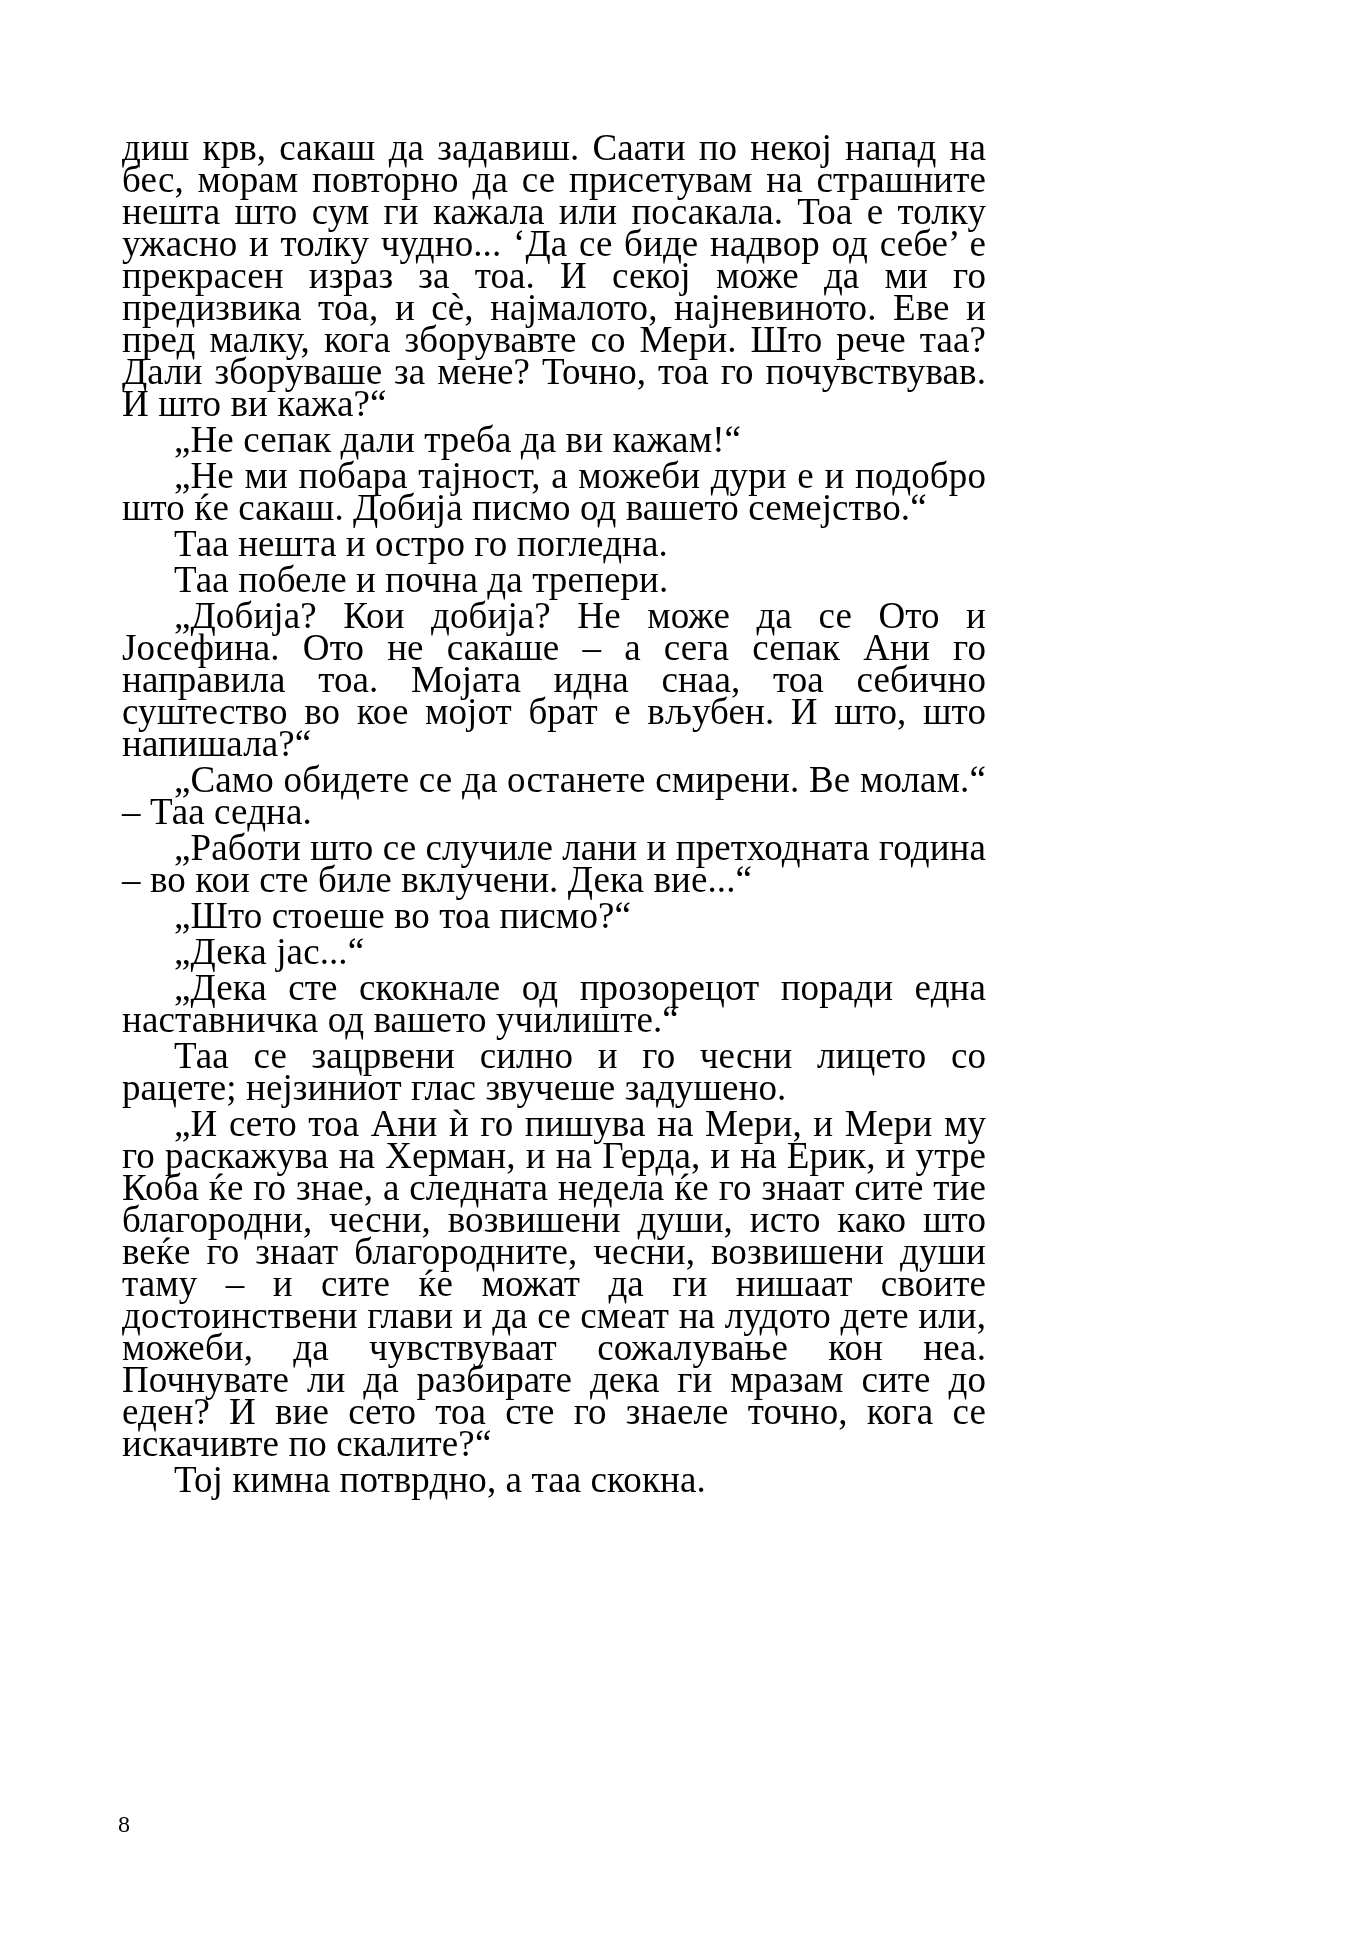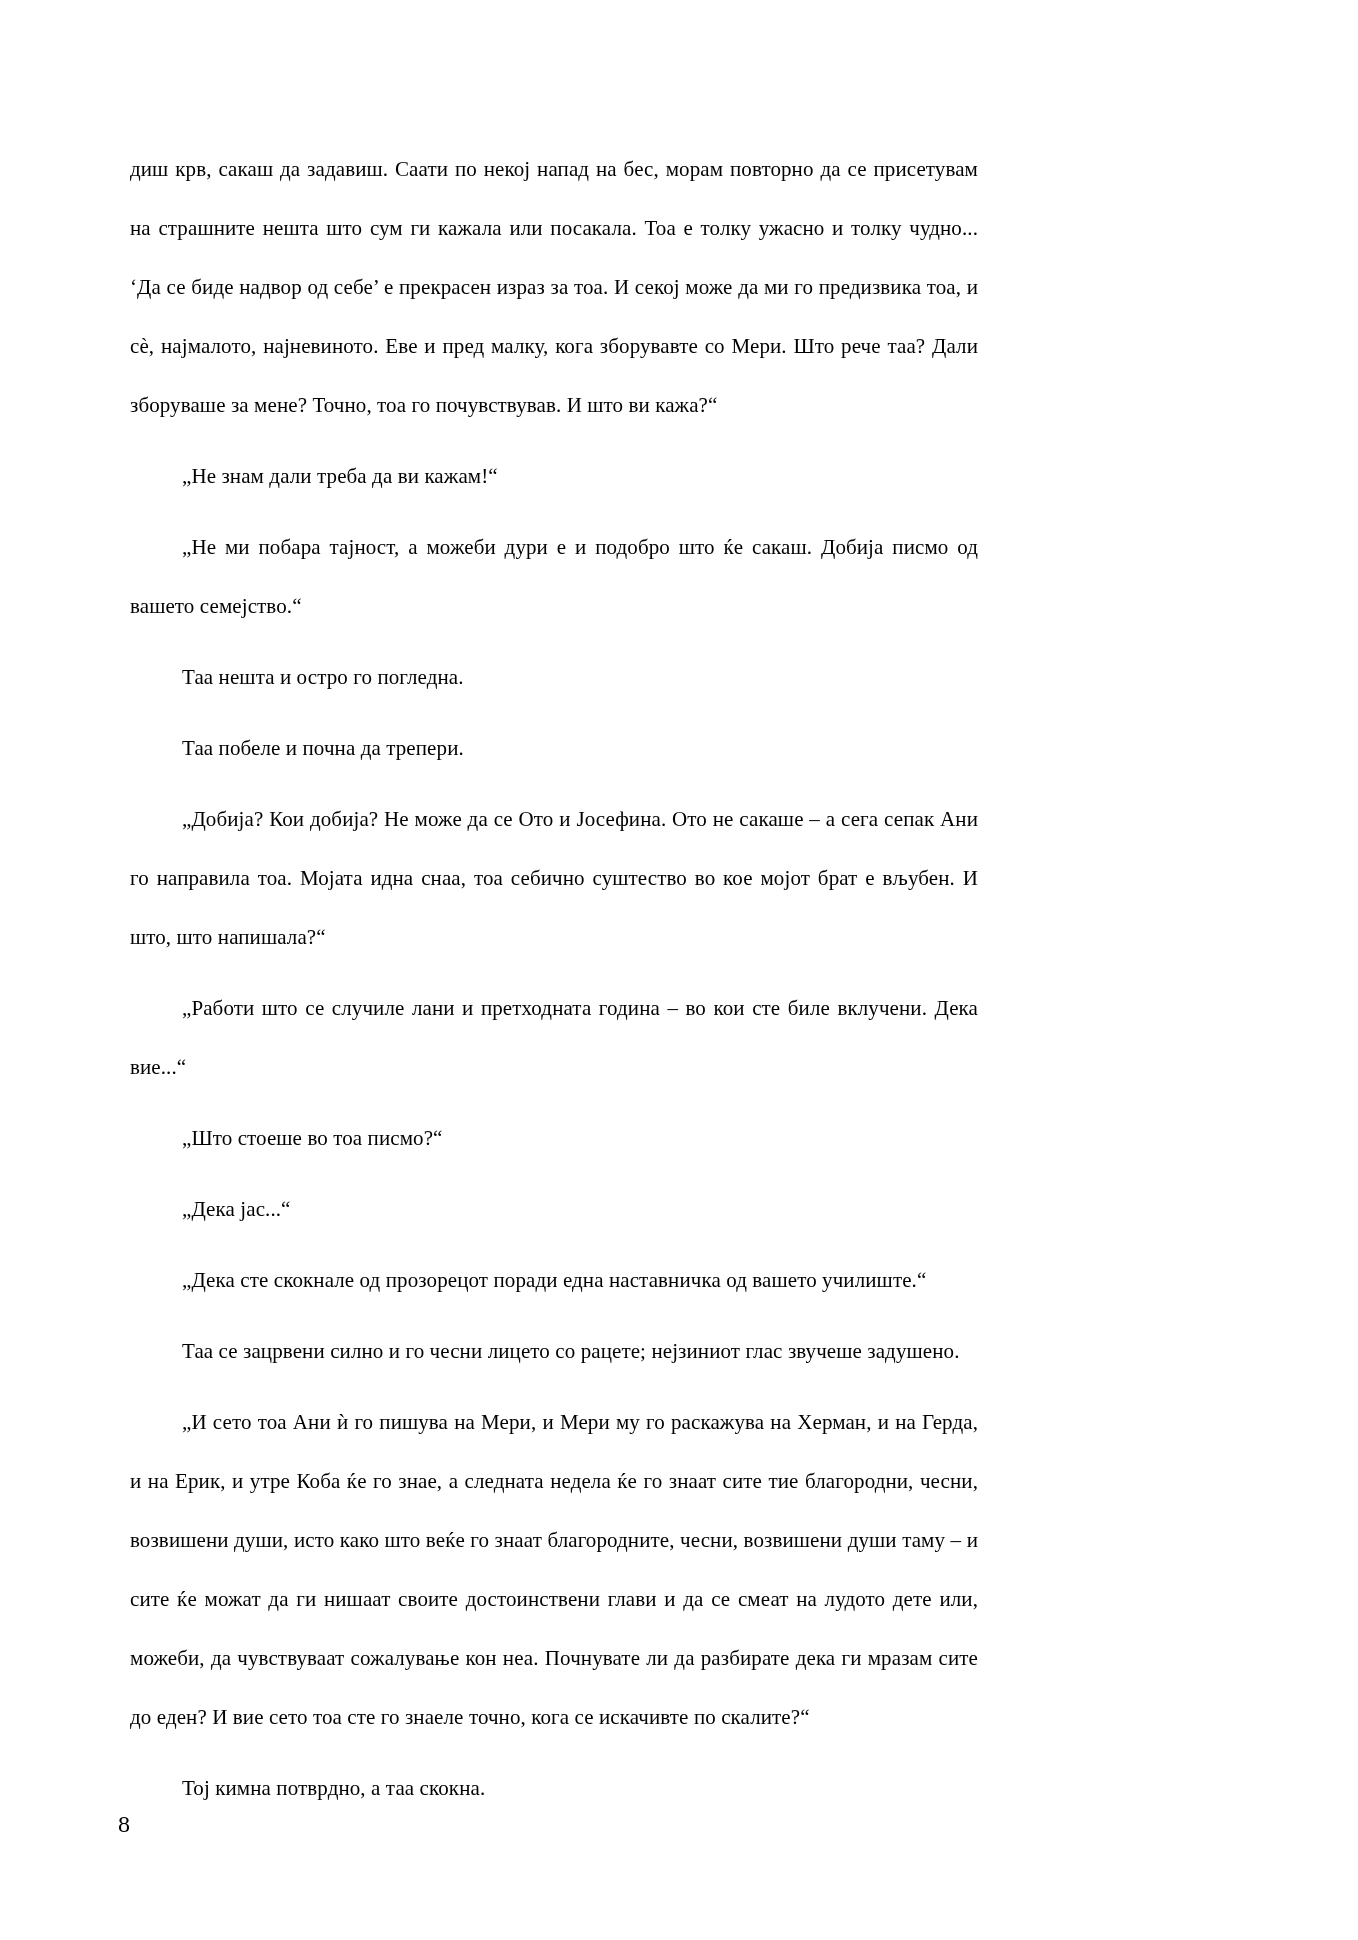--- a/index.html
+++ b/index.html
@@ -17,23 +17,23 @@
     font-family: "Liberation Serif", "DejaVu Serif", serif;
     color: #000000;
   }
   .text-block {
     position: absolute;
     left: 118px;
     top: 128px;
     width: 872px;
   }
   .para {
-    margin: 12px;
-    font-size: 21px;
-    line-height: 59px;
+    margin: 4px;
+    font-size: 37px;
+    line-height: 32px;
     text-align: justify;
     text-justify: inter-word;
     hyphens: none;
     letter-spacing: 0.1px;
   }
   .para.indent {
     text-indent: 52px;
   }
   .para.no-indent {
     text-indent: 0;
@@ -49,25 +49,26 @@
     color: #000000;
   }
 </style>
 </head>
 <body>
 
 <div class="page">
 
   <div class="text-block">
     <p class="para no-indent">диш крв, сакаш да задавиш. Саати по некој напад на бес, морам повторно да се присетувам на страшните нешта што сум ги кажала или посакала. Тоа е толку ужасно и толку чудно... ‘Да се биде надвор од себе’ е прекрасен израз за тоа. И секој може да ми го предизвика тоа, и сѐ, најмалото, најневиното. Еве и пред малку, кога зборувавте со Мери. Што рече таа? Дали зборуваше за мене? Точно, тоа го почувствував. И што ви кажа?“</p>
-    <p class="para indent">„Не знам дали треба да ви кажам!“</p>
+    <p class="para indent">„Не сепак дали треба да ви кажам!“</p>
     <p class="para indent">„Не ми побара тајност, а можеби дури е и подобро што ќе сакаш. Добија писмо од вашето семејство.“</p>
     <p class="para indent">Таа нешта и остро го погледна.</p>
     <p class="para indent">Таа побеле и почна да трепери.</p>
     <p class="para indent">„Добија? Кои добија? Не може да се Ото и Јосефина. Ото не сакаше – а сега сепак Ани го направила тоа. Мојата идна снаа, тоа себично суштество во кое мојот брат е вљубен. И што, што напишала?“</p>
+    <p class="para indent">„Само обидете се да останете смирени. Ве молам.“ – Таа седна.</p>
     <p class="para indent">„Работи што се случиле лани и претходната година – во кои сте биле вклучени. Дека вие...“</p>
     <p class="para indent">„Што стоеше во тоа писмо?“</p>
     <p class="para indent">„Дека јас...“</p>
     <p class="para indent">„Дека сте скокнале од прозорецот поради една наставничка од вашето училиште.“</p>
     <p class="para indent">Таа се зацрвени силно и го чесни лицето со рацете; нејзиниот глас звучеше задушено.</p>
     <p class="para indent">„И сето тоа Ани ѝ го пишува на Мери, и Мери му го раскажува на Херман, и на Герда, и на Ерик, и утре Коба ќе го знае, а следната недела ќе го знаат сите тие благородни, чесни, возвишени души, исто како што веќе го знаат благородните, чесни, возвишени души таму – и сите ќе можат да ги нишаат своите достоинствени глави и да се смеат на лудото дете или, можеби, да чувствуваат сожалување кон неа. Почнувате ли да разбирате дека ги мразам сите до еден? И вие сето тоа сте го знаеле точно, кога се искачивте по скалите?“</p>
     <p class="para indent">Тој кимна потврдно, а таа скокна.</p>
   </div>
 
   <div class="page-number">8</div>

